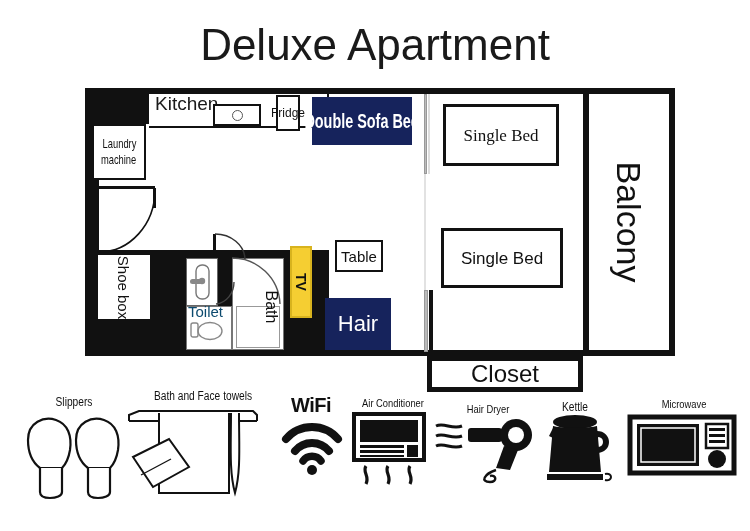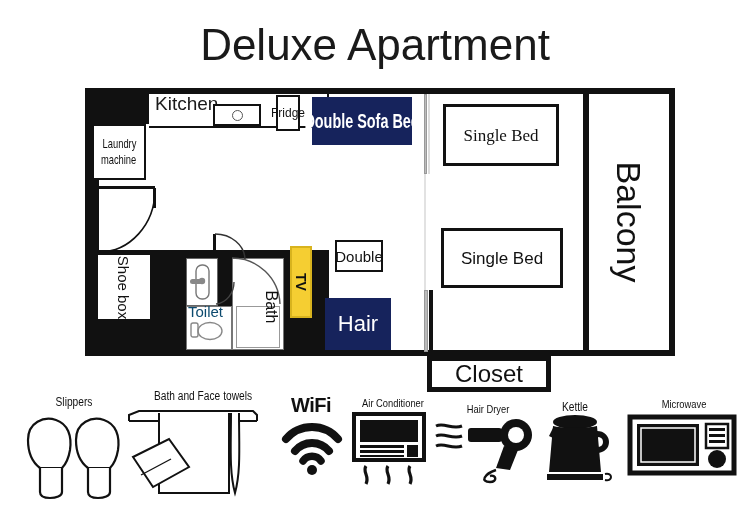--- a/index.html
+++ b/index.html
@@ -118,21 +118,21 @@
   <svg style="position:absolute;left:216px;top:282px;" width="20" height="22">
     <path d="M0,22 A20,22 0 0 0 18,0" fill="none" stroke="#444" stroke-width="1.4"></path>
   </svg>
 
   <div class="yellow" style="position:absolute;left:290px;top:246px;width:22px;height:72px;box-sizing:border-box;
             display:flex;align-items:center;justify-content:center;">
     <span class="lbl rot90" style="font-size:14px;font-weight:700;color:#111;display:inline-block;">TV</span>
   </div>
 
   <div class="box" style="left:335px;top:240px;width:48px;height:32px;">
-    <span class="lbl" style="font-size:15px;">Double</span>
+    <span class="lbl" style="font-size:15px;">Table</span>
   </div>
 
   <div class="box navy" style="left:325px;top:298px;width:66px;height:52px;">
     <span class="lbl" style="font-size:22px;">Hair</span>
   </div>
 
   <div style="position:absolute;left:424px;top:94px;width:3px;height:80px;background:#bbb;border:1px solid #999;box-sizing:border-box;"></div>
   <div style="position:absolute;left:428px;top:94px;width:2px;height:80px;background:#ddd;"></div>
   <div style="position:absolute;left:424px;top:174px;width:2px;height:126px;background:#e2e2e2;"></div>
   <div style="position:absolute;left:424px;top:290px;width:4px;height:62px;background:#bbb;border:1px solid #999;box-sizing:border-box;"></div>
@@ -145,21 +145,21 @@
   </div>
   <div class="box" style="left:441px;top:228px;width:122px;height:60px;border-width:3px;">
     <span class="lbl" style="font-size:17px;">Single Bed</span>
   </div>
 
   <div style="position:absolute;left:589px;top:94px;width:80px;height:256px;background:#fff;
               display:flex;align-items:center;justify-content:center;">
     <span class="lbl rot90" style="font-size:34px;display:inline-block;">Balcony</span>
   </div>
 
-  <div class="box" style="left:427px;top:356px;width:124px;height:36px;border-width:5px;">
+  <div class="box" style="left:427px;top:356px;width:156px;height:36px;border-width:5px;">
     <span class="lbl" style="font-size:24px;">Closet</span>
   </div>
 
   <div class="amlabel cnd" style="left:38px;top:395px;width:72px;">Slippers</div>
   <div class="amenity" style="left:18px;top:410px;">
     <svg width="110" height="90" viewBox="0 0 110 90">
       <path d="M10,30 C10,12 26,6 38,10 C50,14 54,26 52,40 C50,52 46,56 44,58 L22,58 C14,52 10,44 10,30 Z" fill="#fff" stroke="#111" stroke-width="2.2"></path>
       <path d="M22,58 L22,82 C22,86 26,88 32,88 C38,88 44,86 44,82 L44,58" fill="#fff" stroke="#111" stroke-width="2.2"></path>
       <path d="M58,30 C58,12 74,6 86,10 C98,14 102,26 100,40 C98,52 94,56 92,58 L70,58 C62,52 58,44 58,30 Z" fill="#fff" stroke="#111" stroke-width="2.2"></path>
       <path d="M70,58 L70,82 C70,86 74,88 80,88 C86,88 92,86 92,82 L92,58" fill="#fff" stroke="#111" stroke-width="2.2"></path>

